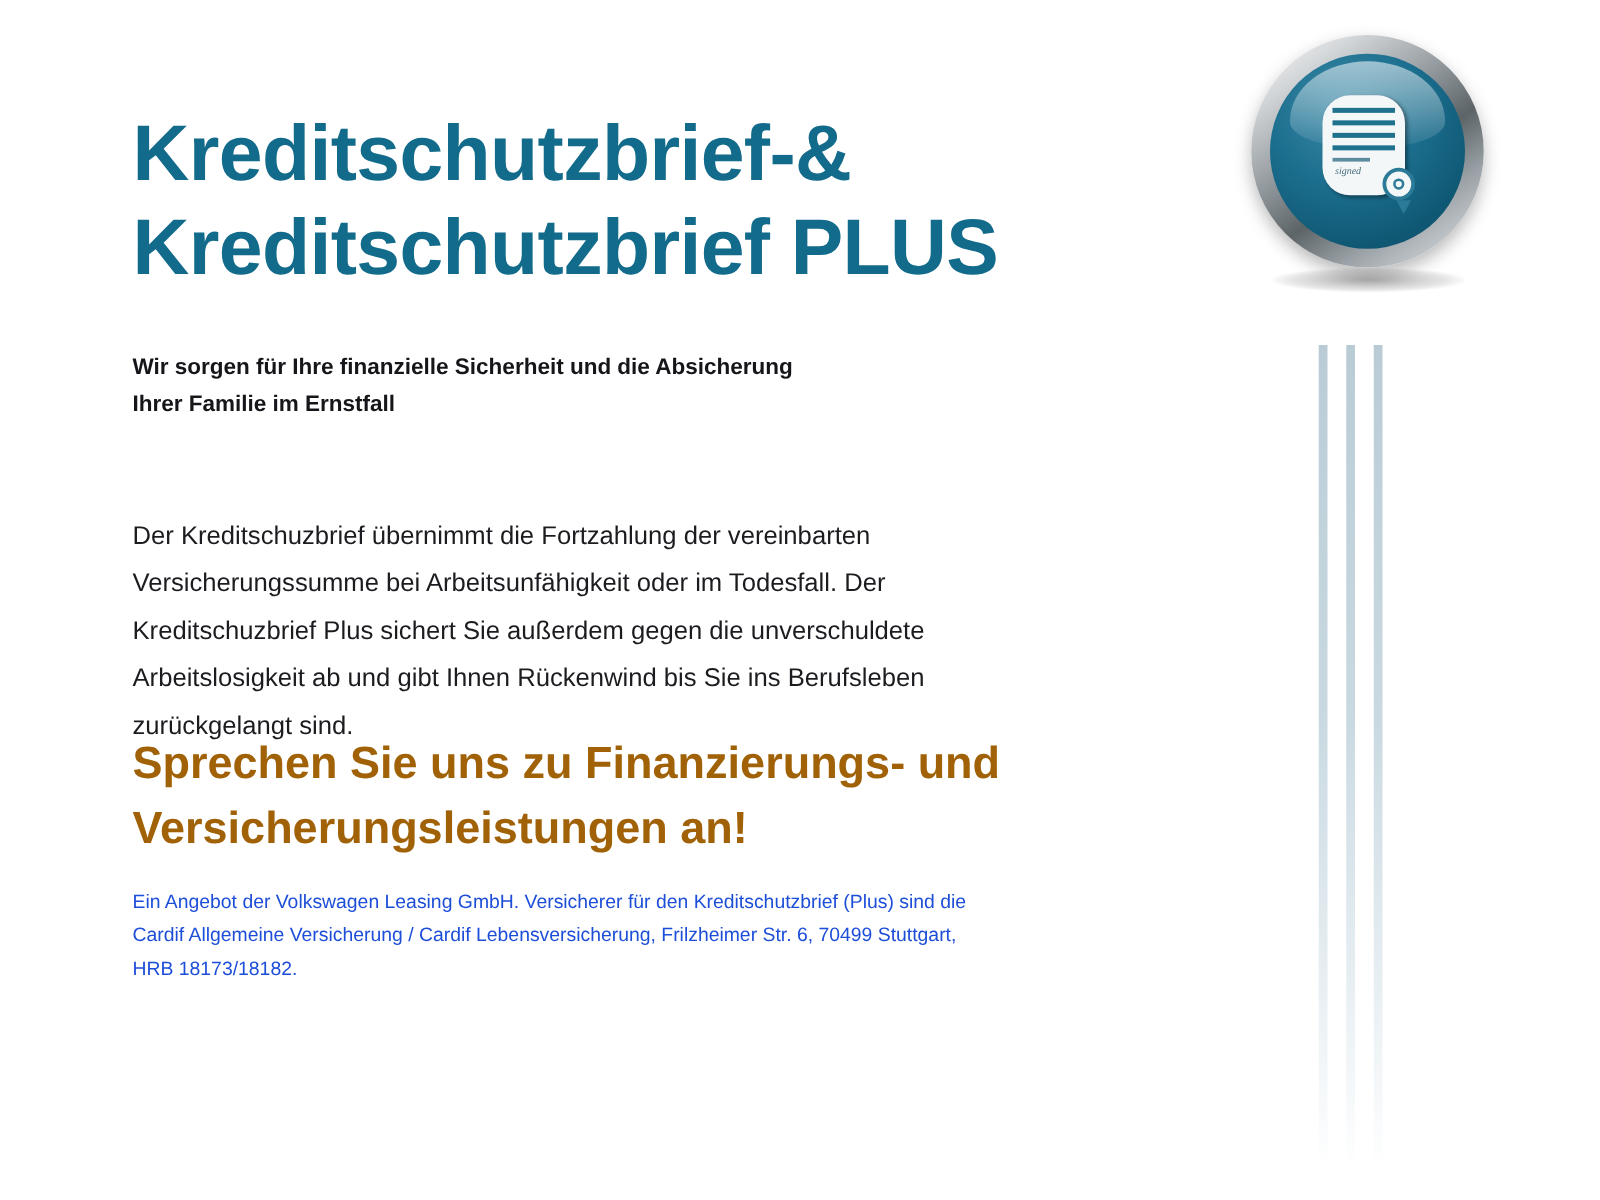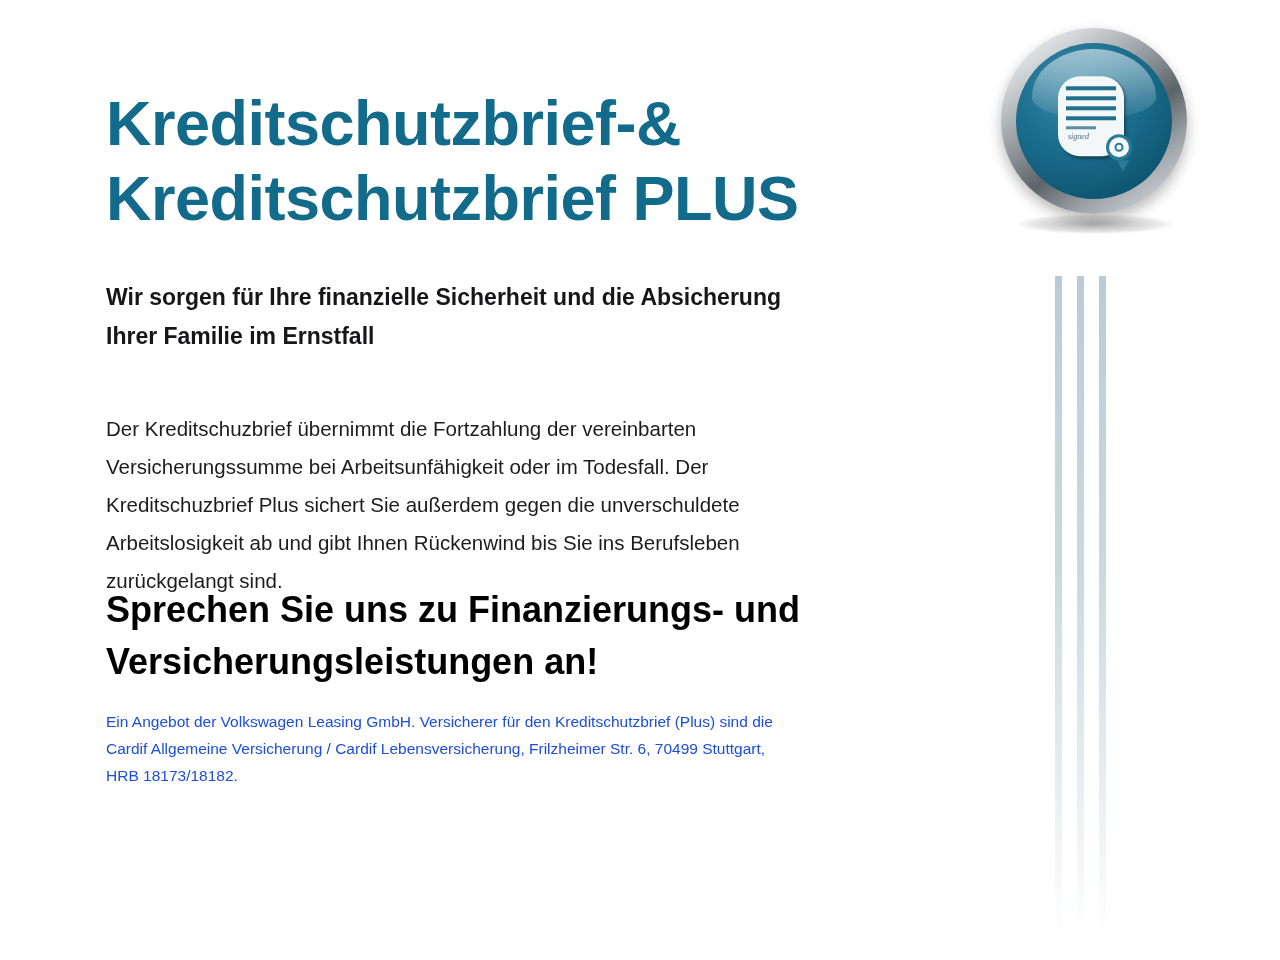--- a/index.html
+++ b/index.html
@@ -39,21 +39,21 @@
     display: block;
     white-space: nowrap;
   }
 
   
   .lead {
     position: absolute;
     left: 106px;
     top: 278px;
     width: 760px;
-    font-size: 23px;
+    font-size: 18px;
     font-weight: bold;
     line-height: 1.68;
     color: #16161a;
   }
   .lead .line { display: block; }
 
   
   .body-text {
     position: absolute;
     left: 106px;
@@ -68,21 +68,21 @@
 
   
   .cta {
     position: absolute;
     left: 106px;
     top: 584px;
     width: 860px;
     font-size: 36px;
     font-weight: bold;
     line-height: 1.45;
-    color: #000000;
+    color: #a16207;
   }
   .cta .line { display: block; white-space: nowrap; }
 
   
   .legal {
     position: absolute;
     left: 106px;
     top: 708px;
     width: 800px;
     font-size: 15.5px;

